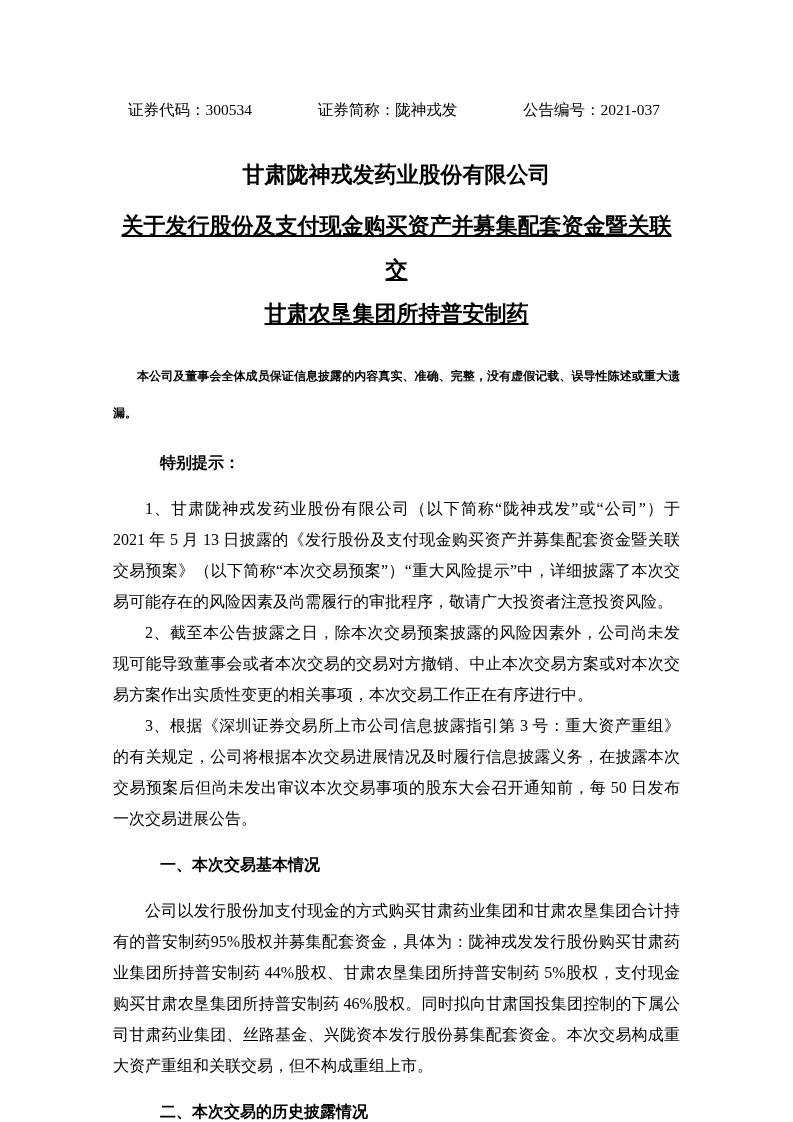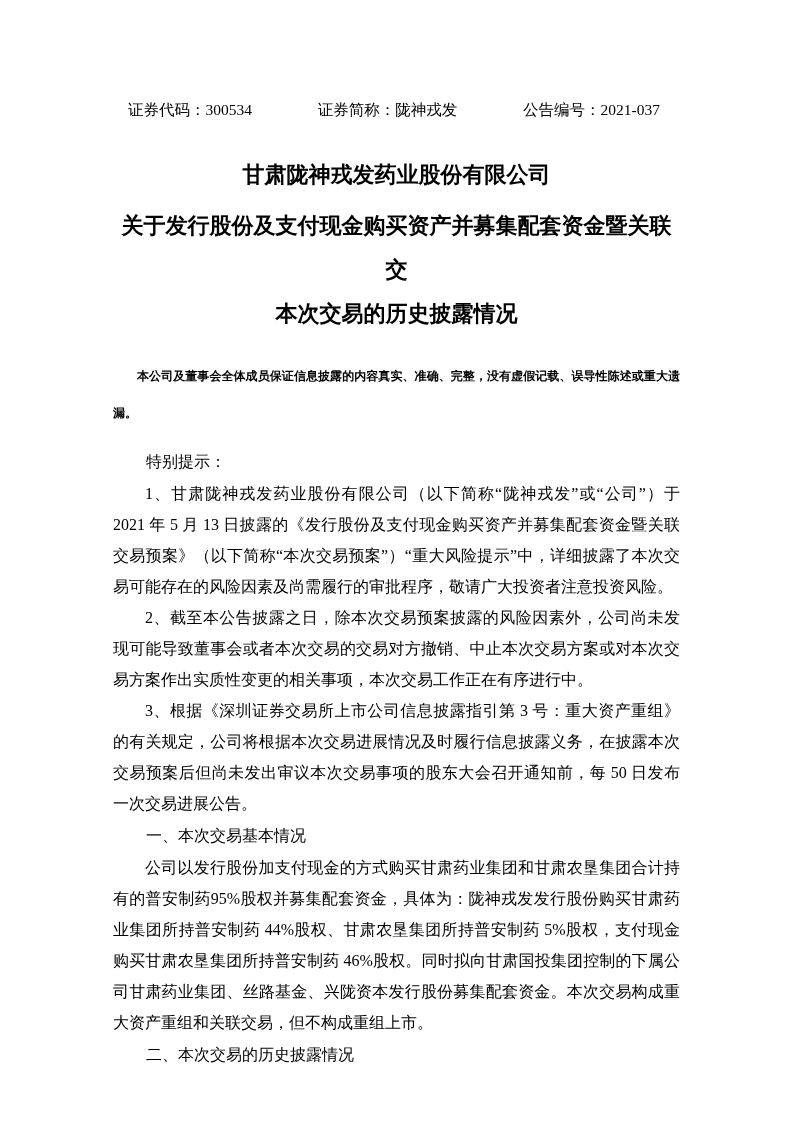--- a/index.html
+++ b/index.html
@@ -35,45 +35,46 @@
     font-weight: bold;
     font-family: Liberation Sans, sans-serif;
   }
   .doc-title {
     margin: 14px 0 0 0;
     text-align: center;
     font-size: 22px;
     line-height: 44px;
     font-weight: bold;
     font-family: "Liberation Sans", "DejaVu Sans", sans-serif;
+    text-decoration: underline;
   }
   .disclaimer {
     margin: 22px 0 0 0;
     font-size: 12px;
     line-height: 37px;
     font-weight: bold;
     font-family: "Liberation Sans", "DejaVu Sans", sans-serif;
     text-indent: 2em;
     text-align: justify;
     text-justify: inter-ideograph;
   }
   .body-text {
     margin: 0;
     font-size: 16px;
     line-height: 31px;
     text-indent: 2em;
     text-align: justify;
     text-justify: inter-ideograph;
   }
   .bold-heading {
-    margin: 1px;
+    margin: 15px;
     font-size: 16px;
     line-height: 31px;
     text-indent: 2em;
-    font-weight: normal;
+    font-weight: bold;
     font-family: "Liberation Sans", "DejaVu Sans", sans-serif;
   }
   .notice-block {
     margin-top: 14px;
   }
 </style>
 </head>
 <body>
 
 <div class="page">
@@ -82,21 +83,21 @@
     <div class="doc-header">
       <span>证券代码：300534</span>
       <span>证券简称：陇神戎发</span>
       <span>公告编号：2021-037</span>
     </div>
 
     <div class="company-title">甘肃陇神戎发药业股份有限公司</div>
 
     <div class="doc-title">
       <div>关于发行股份及支付现金购买资产并募集配套资金暨关联交</div>
-      <div>本次交易的历史披露情况</div>
+      <div>甘肃农垦集团所持普安制药</div>
     </div>
 
     <p class="disclaimer">本公司及董事会全体成员保证信息披露的内容真实、准确、完整，没有虚假记载、误导性陈述或重大遗漏。</p>
 
     <div class="notice-block">
       <p class="bold-heading">特别提示：</p>
       <p class="body-text">1、甘肃陇神戎发药业股份有限公司（以下简称“陇神戎发”或“公司”）于 2021 年 5 月 13 日披露的《发行股份及支付现金购买资产并募集配套资金暨关联交易预案》（以下简称“本次交易预案”）“重大风险提示”中，详细披露了本次交易可能存在的风险因素及尚需履行的审批程序，敬请广大投资者注意投资风险。</p>
       <p class="body-text">2、截至本公告披露之日，除本次交易预案披露的风险因素外，公司尚未发现可能导致董事会或者本次交易的交易对方撤销、中止本次交易方案或对本次交易方案作出实质性变更的相关事项，本次交易工作正在有序进行中。</p>
       <p class="body-text">3、根据《深圳证券交易所上市公司信息披露指引第 3 号：重大资产重组》的有关规定，公司将根据本次交易进展情况及时履行信息披露义务，在披露本次交易预案后但尚未发出审议本次交易事项的股东大会召开通知前，每 50 日发布一次交易进展公告。</p>
     </div>

